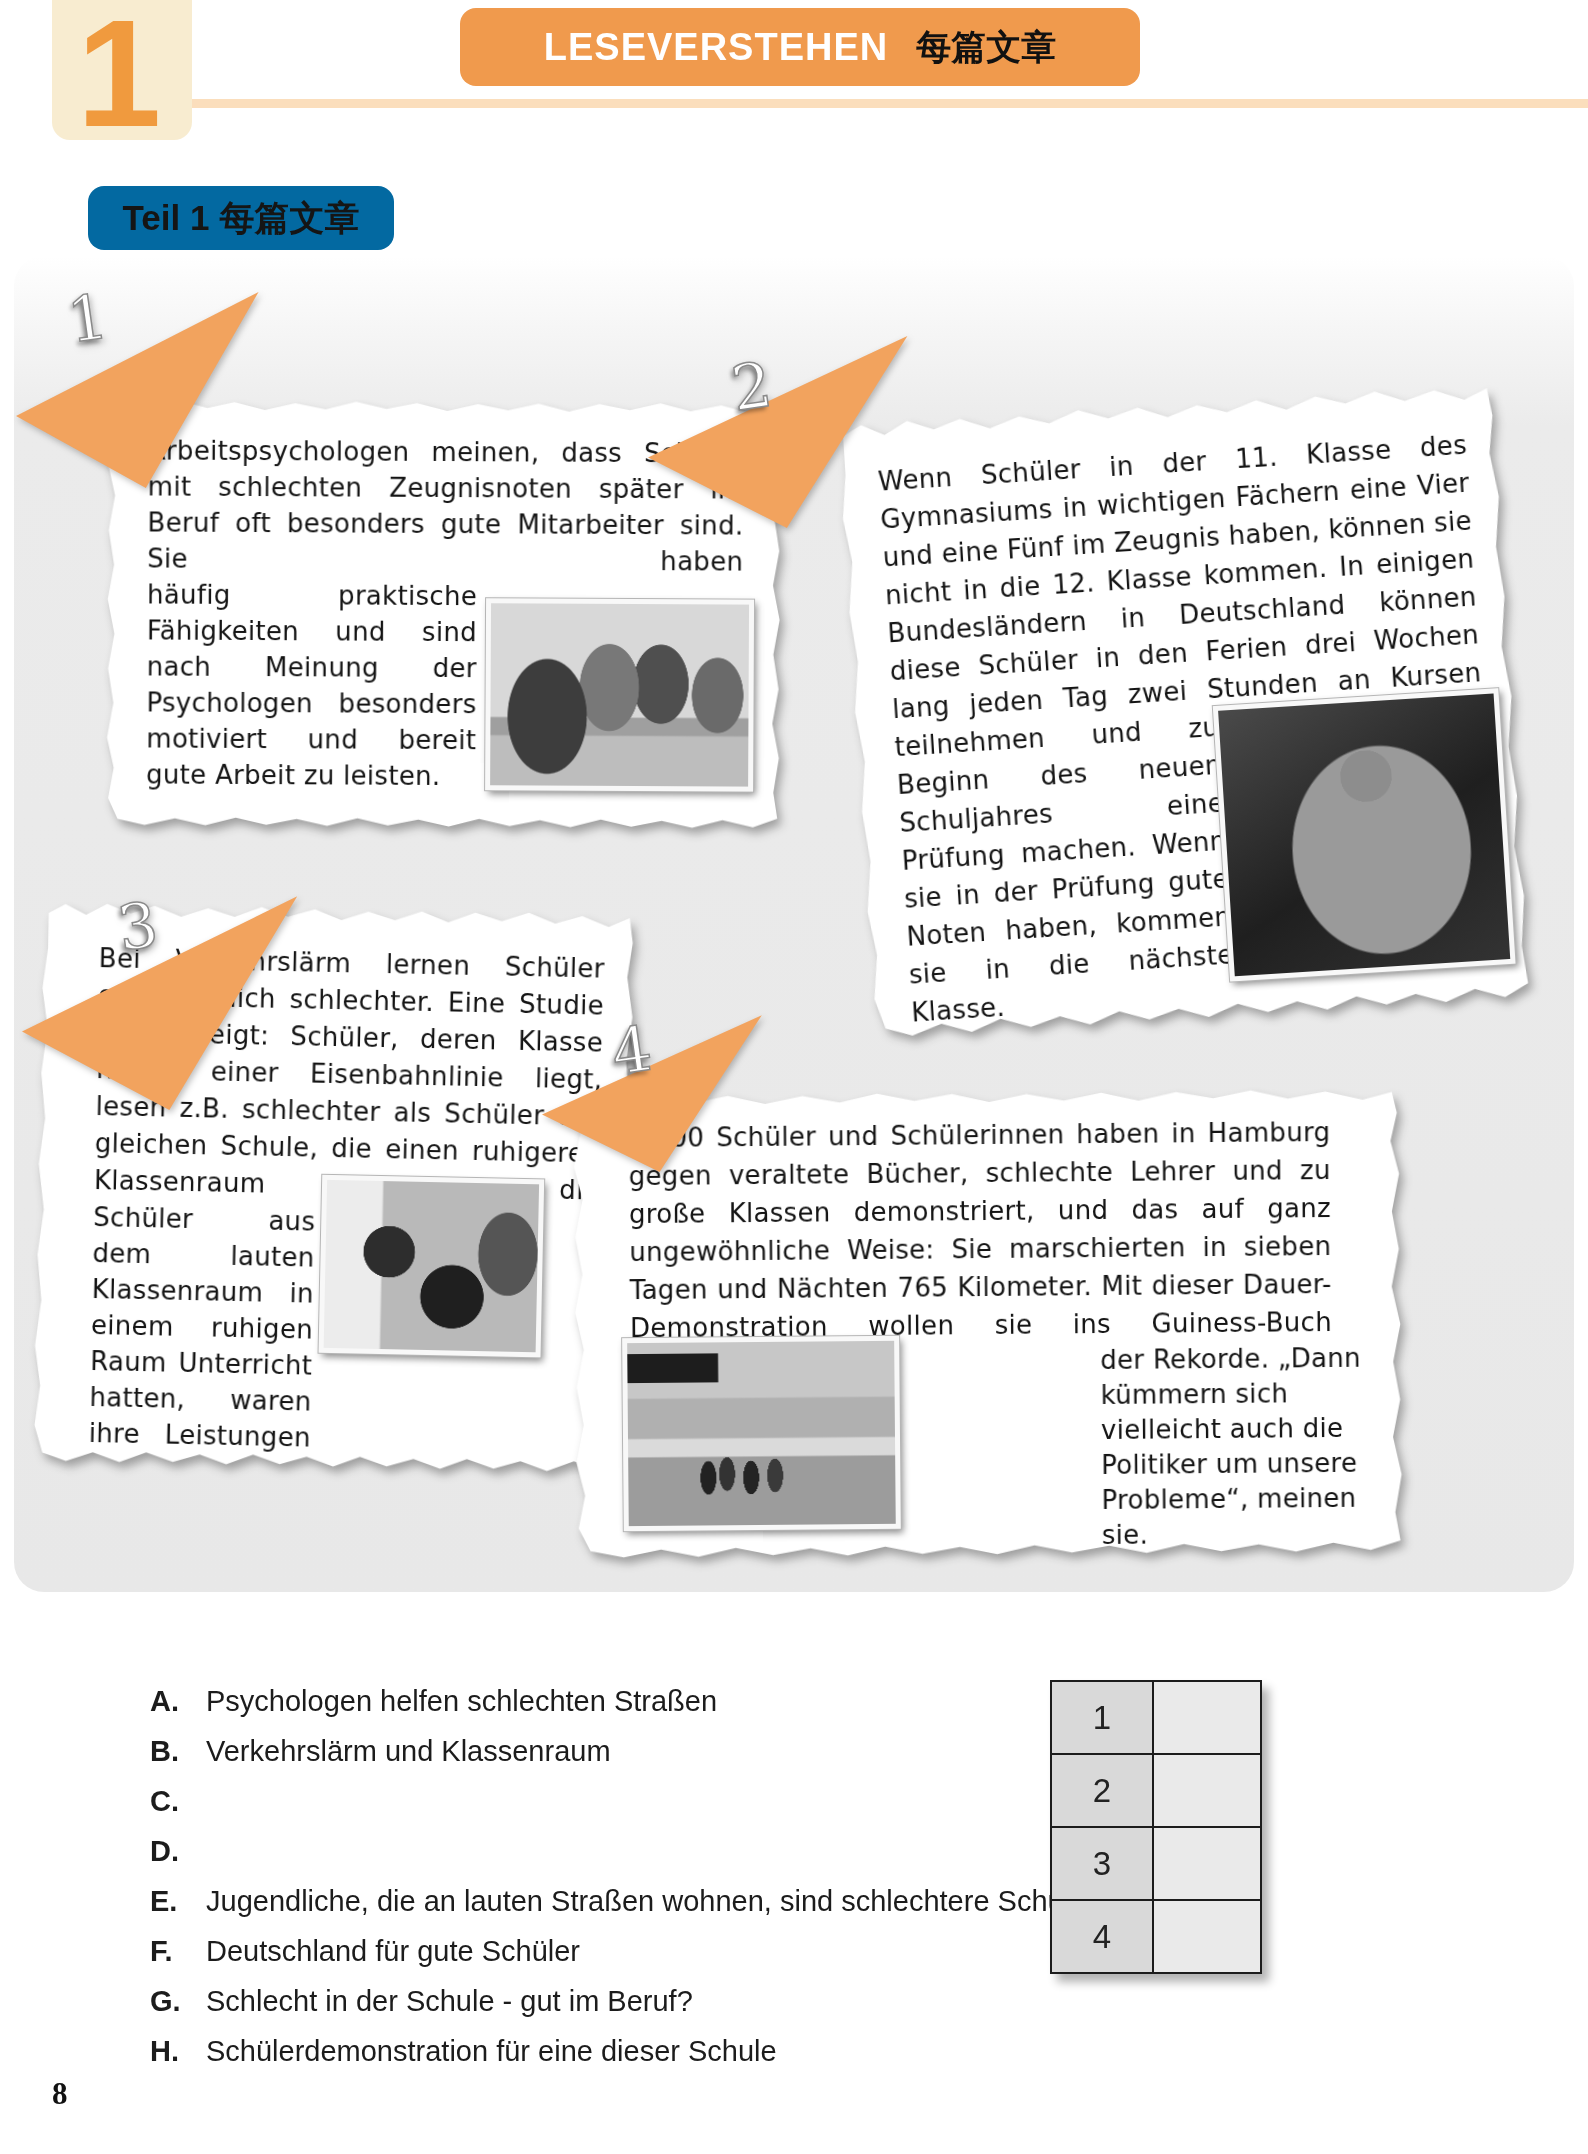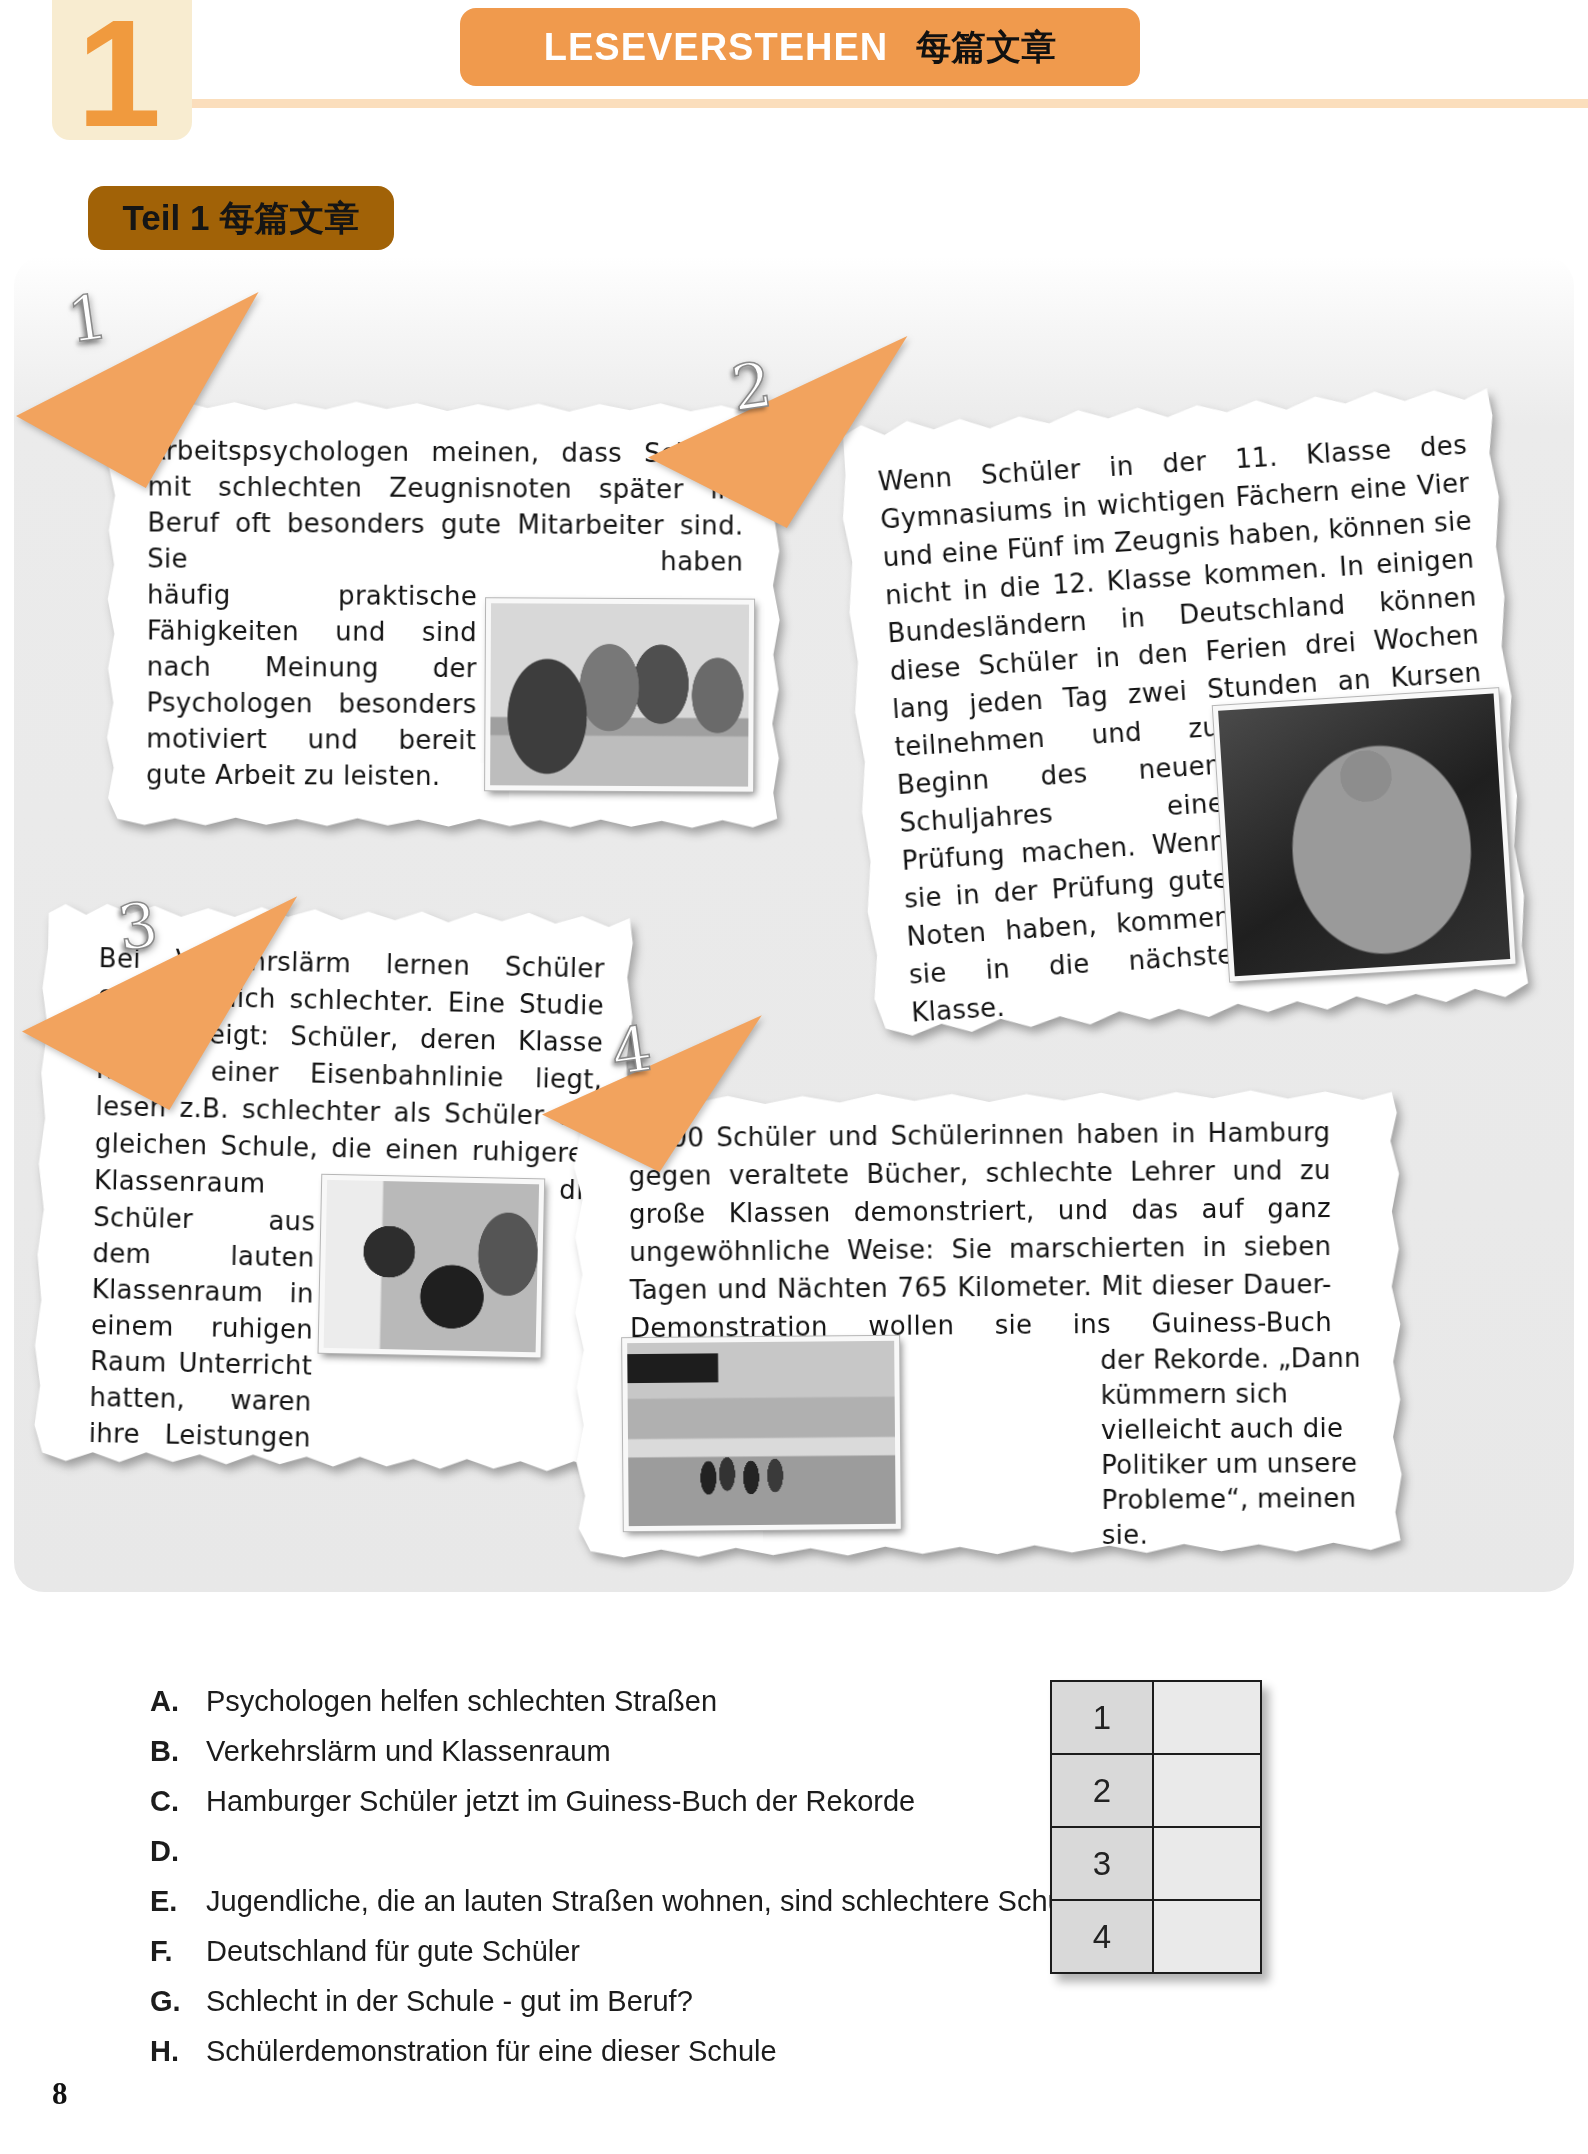--- a/index.html
+++ b/index.html
@@ -10,21 +10,21 @@
   .chapter-badge{position:absolute;left:52px;top:0;width:140px;height:140px;
     background:#f8ecd0;border-radius:0 0 18px 18px;}
   .chapter-badge .num{position:absolute;left:0;right:6px;top:-14px;text-align:center;
     font-family:"Liberation Sans",sans-serif;font-weight:bold;font-size:152px;color:#f09a3e;}
   .title-bar{position:absolute;left:460px;top:8px;width:680px;height:78px;background:#f09a4d;
     border-radius:16px;display:flex;align-items:center;justify-content:center;gap:28px;}
   .title-de{color:#ffffff;font-weight:bold;font-size:38px;letter-spacing:1px;}
   .title-zh{color:#111111;font-weight:bold;font-size:35px;}
   .pale-line{position:absolute;left:192px;top:99px;width:1396px;height:9px;background:#fbdebc;}
 
-  .teil-tab{position:absolute;left:88px;top:186px;width:306px;height:64px;background:#a16207;
+  .teil-tab{position:absolute;left:88px;top:186px;width:306px;height:64px;background:#0369a1;
     border-radius:16px;display:flex;align-items:center;justify-content:center;gap:10px;
     font-weight:bold;font-size:35px;color:#151515;}
 
   
   .instructions{position:absolute;left:75px;top:252px;width:1480px;
     font-family:"Liberation Serif",serif;font-size:29px;line-height:39px;color:#161616;font-weight:bold;}
   .instructions i{font-weight:bold;}
   .instructions .zh{font-weight:normal;}
   .instructions b.zh{font-weight:bold;}
 
@@ -199,21 +199,20 @@
   <div class="opt">
       <span class="letter">A.</span>
       <span>Psychologen helfen schlechten Straßen</span>
     </div>
   <div class="opt">
       <span class="letter">B.</span>
       <span>Verkehrslärm und Klassenraum</span>
     </div>
   <div class="opt">
       <span class="letter">C.</span>
-      <span>Hamburger Schüler jetzt im Guiness-Buch der Rekorde</span>
     </div>
   <div class="opt">
       <span class="letter">D.</span>
     </div>
   <div class="opt">
       <span class="letter">E.</span>
       <span>Jugendliche, die an lauten Straßen wohnen, sind schlechtere Schüler</span>
     </div>
   <div class="opt">
       <span class="letter">F.</span>

